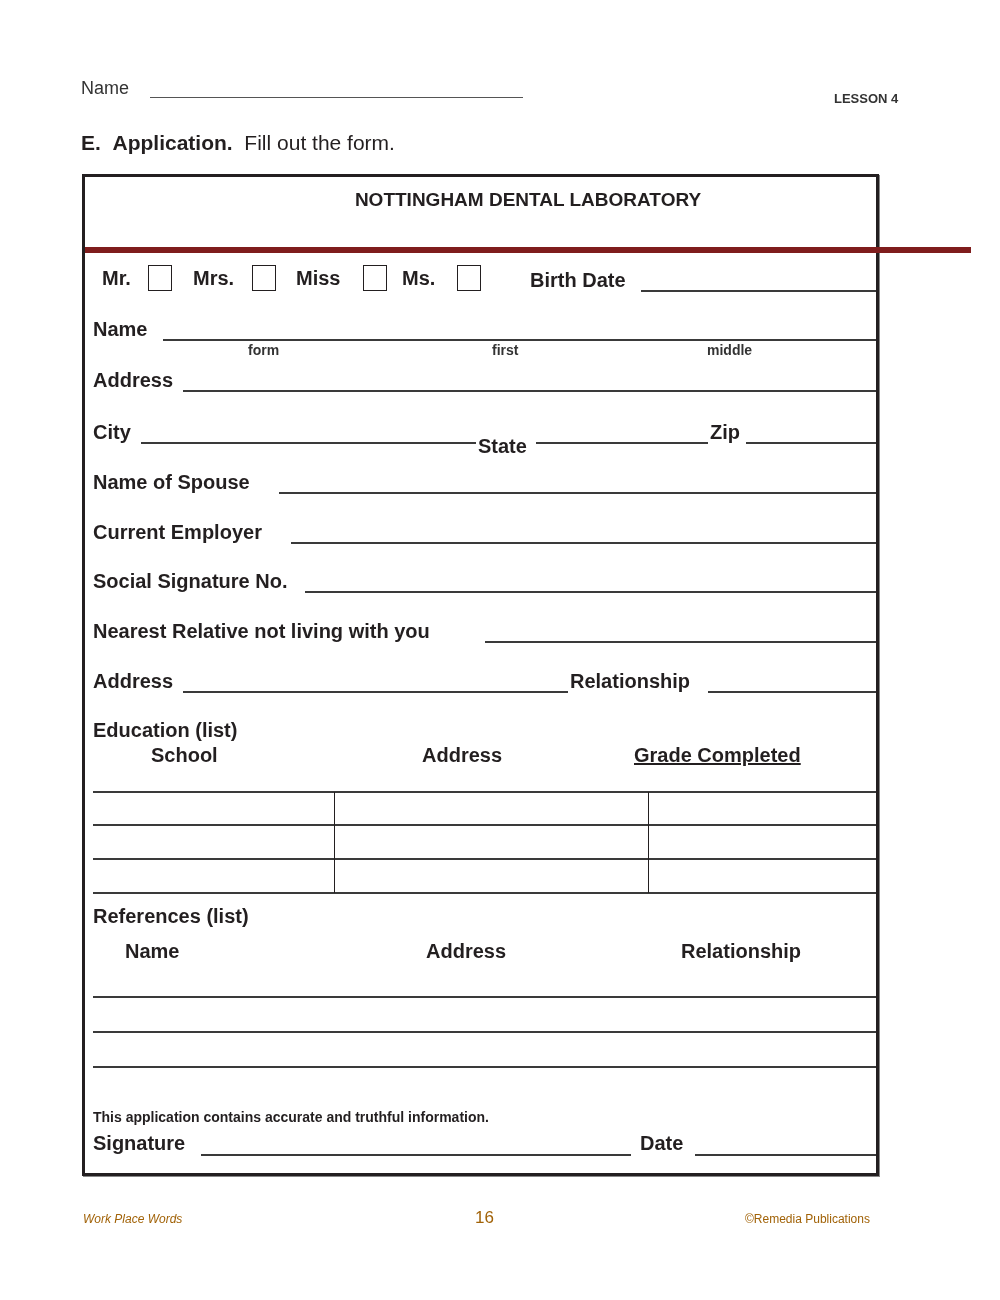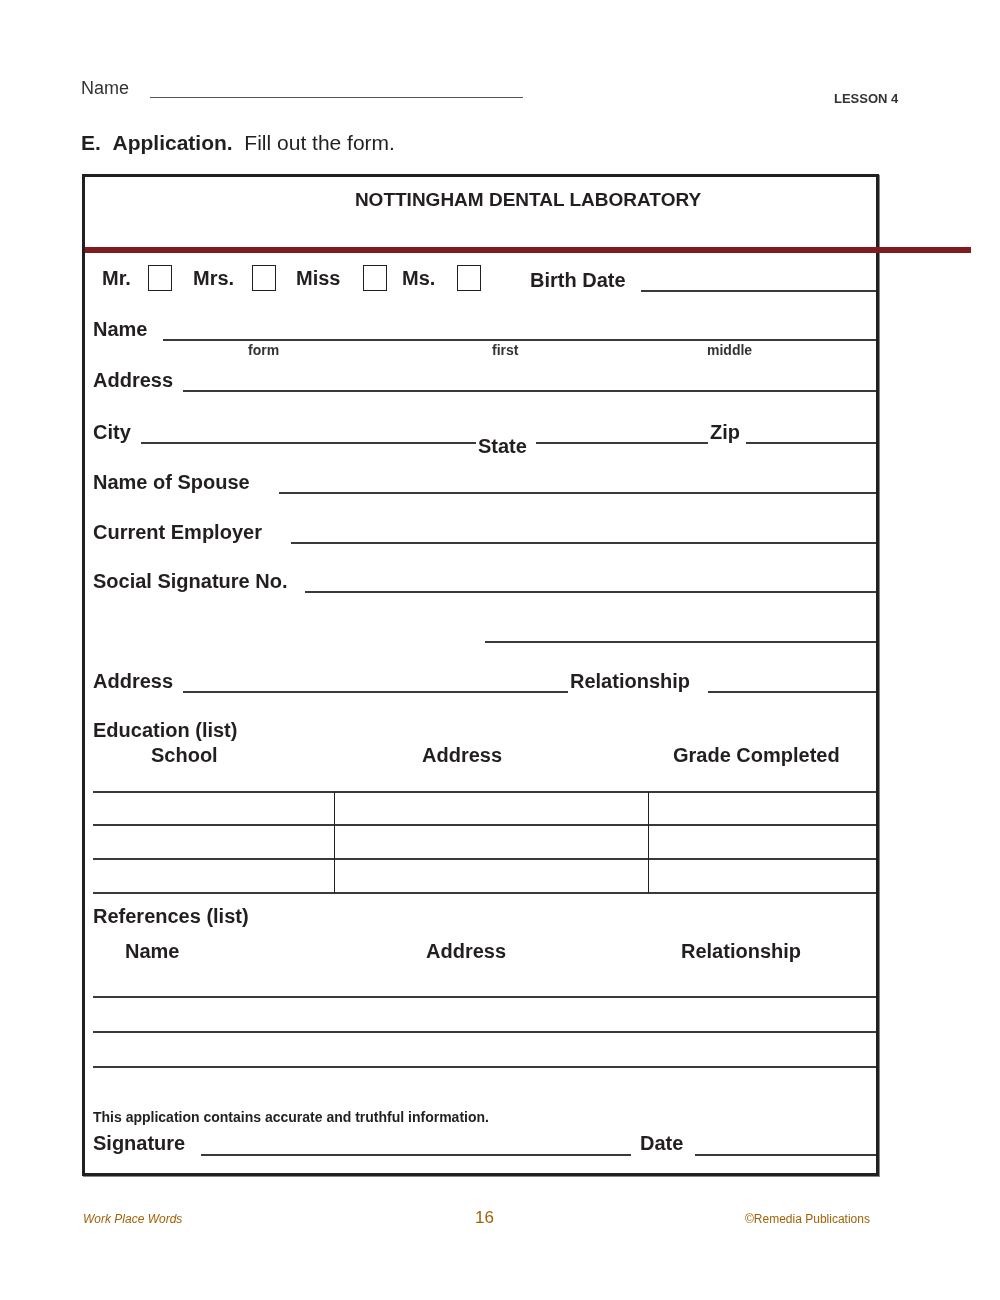--- a/index.html
+++ b/index.html
@@ -81,31 +81,32 @@
 
   <div class="abs lbl" style="left:8px; top:294px;">Name of Spouse</div>
   <div class="abs line" style="left:194px; top:315px; width:597px;"></div>
 
   <div class="abs lbl" style="left:8px; top:344px;">Current Employer</div>
   <div class="abs line" style="left:206px; top:365px; width:585px;"></div>
 
   <div class="abs lbl" style="left:8px; top:393px;">Social Signature No.</div>
   <div class="abs line" style="left:220px; top:414px; width:571px;"></div>
 
+  <div class="abs lbl" style="left:8px; top:443px;">Nearest Relative not living with you</div>
   <div class="abs line" style="left:400px; top:464px; width:391px;"></div>
 
   <div class="abs lbl" style="left:8px; top:493px;">Address</div>
   <div class="abs line" style="left:98px; top:514px; width:385px;"></div>
   <div class="abs lbl" style="left:485px; top:493px;">Relationship</div>
   <div class="abs line" style="left:623px; top:514px; width:168px;"></div>
 
   <div class="abs lbl" style="left:8px; top:542px;">Education (list)</div>
   <div class="abs lbl" style="left:66px; top:567px;">School</div>
   <div class="abs lbl" style="left:337px; top:567px;">Address</div>
-  <div class="abs lbl" style="left:588px; top:567px;">Grade Completed</div>
+  <div class="abs lbl" style="left:549px; top:567px;text-decoration:underline;">Grade Completed</div>
 
   <div class="abs line" style="left:8px; top:614px; width:783px;"></div>
   <div class="abs line" style="left:8px; top:647px; width:783px;"></div>
   <div class="abs line" style="left:8px; top:681px; width:783px;"></div>
   <div class="abs line" style="left:8px; top:715px; width:783px;"></div>
   <div class="abs vline" style="left:249px; top:615px; height:101px;"></div>
   <div class="abs vline" style="left:563px; top:615px; height:101px;"></div>
 
   <div class="abs" style="left:8px; top:616px; width:240px; height:31px;"></div>
   <div class="abs" style="left:251px; top:616px; width:311px; height:31px;"></div>

